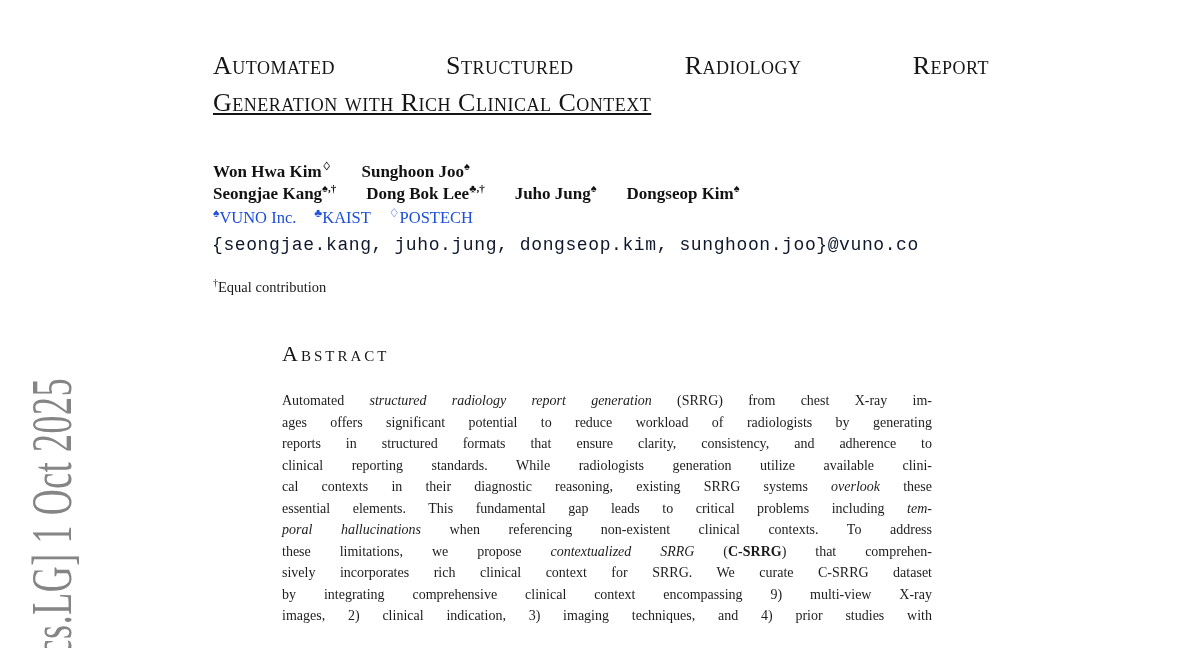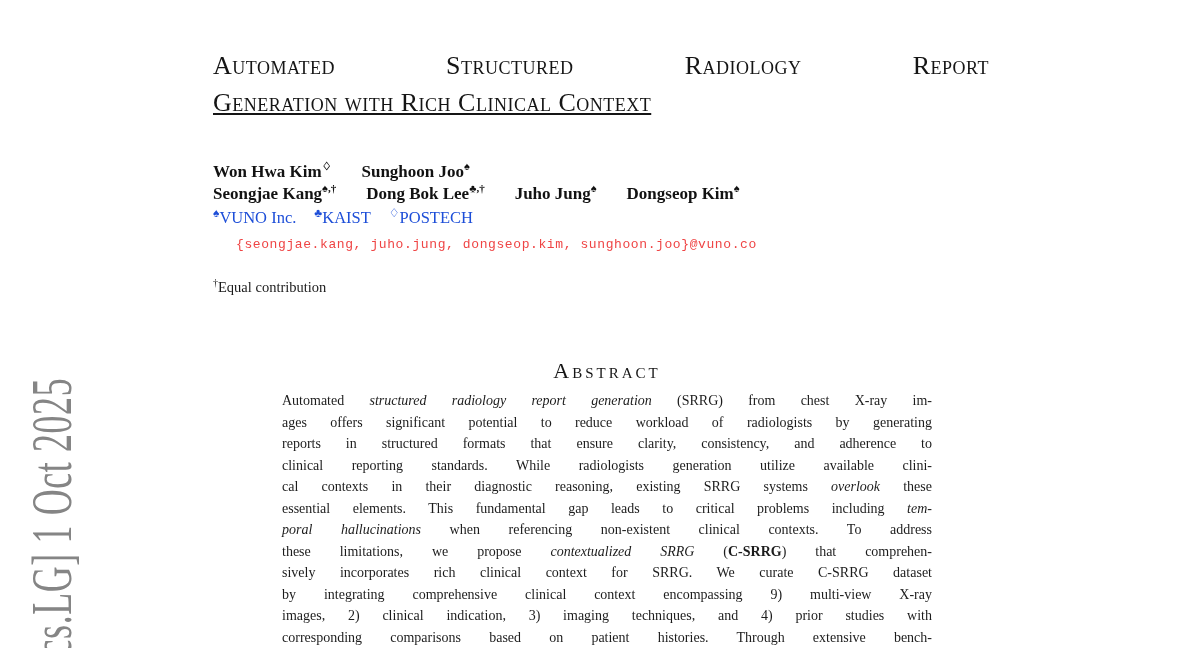--- a/index.html
+++ b/index.html
@@ -66,44 +66,43 @@
     color: #1d4ed8;
   }
   .affil sup { font-size: 12px; vertical-align: super; line-height: 0; }
 
   
   .emails {
     position: absolute;
     left: 212px;
     top: 234px;
     font-family: "Liberation Mono", monospace;
-    font-size: 13px;
+    font-size: 18px;
     line-height: 22.5px;
     letter-spacing: 0.6px;
-    color: #ef4444;
-    margin-left: 24px;
+    color: #0f172a;
   }
 
   
   .footnote {
     position: absolute;
     left: 213px;
     top: 279px;
     font-size: 14.5px;
     color: #1a1a1a;
   }
   .footnote sup { font-size: 10px; vertical-align: super; line-height: 0; }
 
   
   .abstract-heading {
     position: absolute;
     left: 282px;
-    top: 358px;
+    top: 341px;
     width: 650px;
-    text-align: center;
+    text-align: left;
     font-variant: small-caps;
     font-size: 22px;
     letter-spacing: 3px;
     color: #161616;
   }
   .abstract-body {
     position: absolute;
     left: 282px;
     top: 390px;
     width: 650px;
@@ -170,16 +169,15 @@
       <div class="abs-line"><span>ages offers significant potential to reduce workload of radiologists by generating</span></div>
       <div class="abs-line"><span>reports in structured formats that ensure clarity, consistency, and adherence to</span></div>
       <div class="abs-line"><span>clinical reporting standards. While radiologists generation utilize available clini-</span></div>
       <div class="abs-line"><span>cal contexts in their diagnostic reasoning, existing SRRG systems </span><span class="i">overlook</span><span> these</span></div>
       <div class="abs-line"><span>essential elements. This fundamental gap leads to critical problems including </span><span class="i">tem-</span></div>
       <div class="abs-line"><span class="i">poral hallucinations</span><span> when referencing non-existent clinical contexts. To address</span></div>
       <div class="abs-line"><span>these limitations, we propose </span><span class="i">contextualized SRRG</span><span> (</span><span class="b">C-SRRG</span><span>) that comprehen-</span></div>
       <div class="abs-line"><span>sively incorporates rich clinical context for SRRG. We curate C-SRRG dataset</span></div>
       <div class="abs-line"><span>by integrating comprehensive clinical context encompassing 9) multi-view X-ray</span></div>
       <div class="abs-line"><span>images, 2) clinical indication, 3) imaging techniques, and 4) prior studies with</span></div>
-      <div class="abs-line"><span>corresponding comparisons based on patient histories. Through extensive bench-</span></div>
     </div>
 
 </div>
 
 </body></html>

